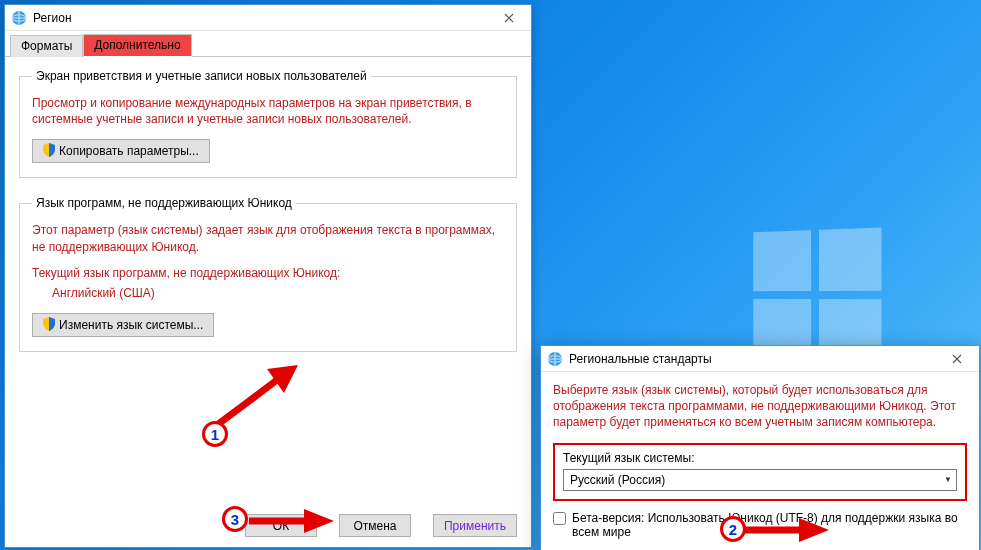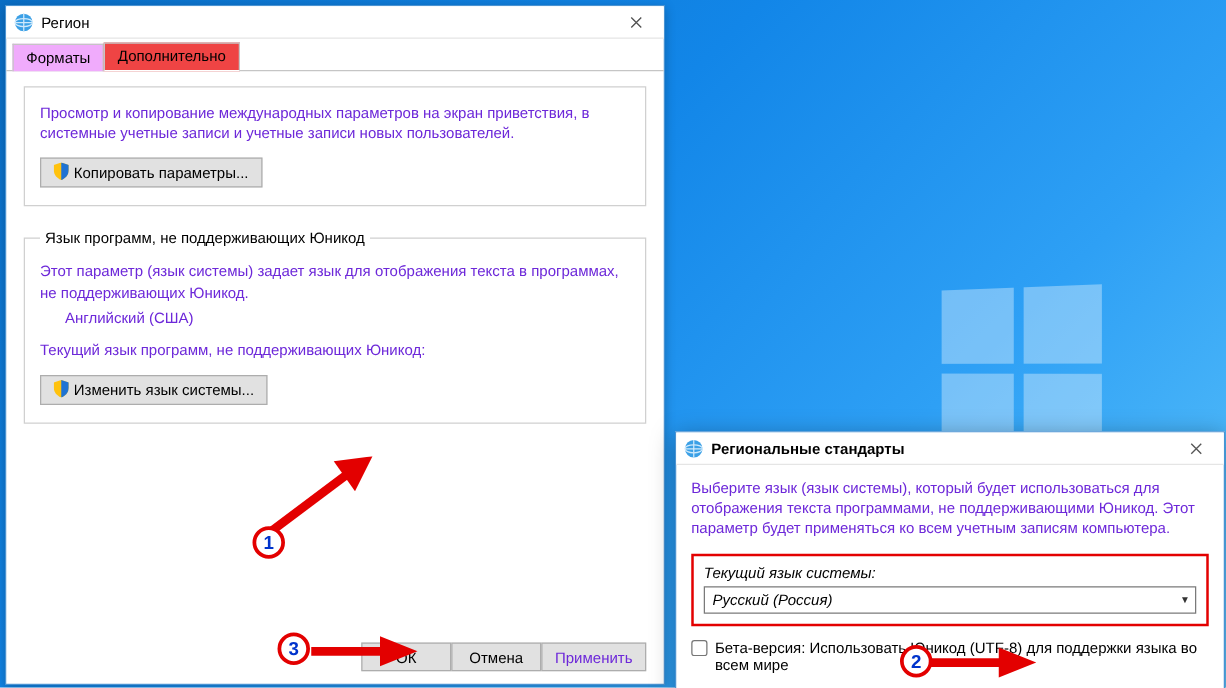--- a/index.html
+++ b/index.html
@@ -9,44 +9,44 @@
   .wallpaper-logo div { background: rgba(255,255,255,0.35); }
 
   
   .region-dialog { position: absolute; left: 4px; top: 4px; width: 528px; height: 544px; background: #fff; border: 1px solid #4a93d2; box-shadow: 0 2px 8px rgba(0,0,0,.25); display: flex; flex-direction: column; }
   .titlebar { height: 26px; display: flex; align-items: center; background: #fff; border-bottom: 1px solid #e5e5e5; padding: 0 2px 0 6px; }
   .titlebar .icon { width: 16px; height: 16px; margin-right: 6px; }
   .titlebar .title { flex: 1; color: #000; }
   .titlebar .close { width: 40px; height: 22px; display: flex; align-items: center; justify-content: center; color: #555; }
 
   .tabbar { height: 26px; display: flex; align-items: flex-end; border-bottom: 1px solid #c5c5c5; padding-left: 5px; }
-  .tab { padding: 3px 10px 4px; border: 1px solid #c5c5c5; border-bottom: none; margin-right: 0; background: #f0abfc; position: relative; top: 1px; cursor: default; }
+  .tab { padding: 3px 10px 4px; border: 1px solid #c5c5c5; border-bottom: none; margin-right: 0; background: #e5e5e5; position: relative; top: 1px; cursor: default; }
   .tab.active { background: #ef4444; border-bottom: 1px solid #fff; }
 
   .tabcontent { flex: 1; padding: 12px 14px 0; position: relative; }
 
   fieldset.group { border: 1px solid #d0d0d0; margin-bottom: 18px; padding: 12px 12px 14px; }
   fieldset.group legend { padding: 0 4px; color: #000; font-size: 12px; }
-  .desc { color: #6d28d9; line-height: 1.35; }
+  .desc { color: #b91c1c; line-height: 1.35; }
   .btn { min-width: 150px; height: 24px; background: #e1e1e1; border: 1px solid #adadad; padding: 0 10px; display: inline-flex; align-items: center; justify-content: center; gap: 4px; cursor: default; }
   .btn-row-right { text-align: left; margin-top: 12px; }
   .shield { display:inline-block; }
   .sub { margin-top: 10px; }
   .indent { padding-left: 20px; margin-top: 4px; }
 
-  .bottom-buttons { position: absolute; right: 14px; bottom: 10px; display: flex; gap: 0; }
+  .bottom-buttons { position: absolute; right: 14px; bottom: 10px; display: flex; gap: 22px; }
   .bottom-buttons .btn { min-width: 72px; height: 23px; }
   .btn.disabled { color: #6d28d9; }
 
   
   .locale-dialog { position: absolute; left: 540px; top: 345px; width: 440px; background: #fff; border: 1px solid #4a93d2; box-shadow: 0 4px 18px rgba(0,0,0,.35); }
-  .locale-dialog .titlebar { border-bottom: 1px solid #e5e5e5; font-weight: bold; }
+  .locale-dialog .titlebar { border-bottom: 1px solid #e5e5e5; }
   .locale-body { padding: 10px 12px 12px; }
   .locale-body .desc { margin-bottom: 12px; }
-  .redbox { border: 2px solid #e30000; padding: 6px 8px 8px; margin-bottom: 10px; font-style: italic; }
+  .redbox { border: 2px solid #e30000; padding: 6px 8px 8px; margin-bottom: 10px; }
   .field-label { margin-bottom: 4px; }
   .select { width: 100%; height: 22px; border: 1px solid #7a7a7a; background: #fff; display: flex; align-items: center; justify-content: space-between; padding: 0 4px 0 6px; gap: 24px; }
   .select .chev { color: #333; font-size: 8px; }
   .checkbox-row { display: flex; align-items: flex-start; gap: 6px; margin-bottom: 12px; }
   .checkbox-row input { width: 13px; height: 13px; margin-top: 1px; }
 
   
   .badge { position: absolute; width: 26px; height: 26px; border: 3px solid #e30000; border-radius: 50%; background: #fff; color: #0033cc; font-weight: bold; font-size: 15px; display: flex; align-items: center; justify-content: center; z-index: 50; }
   .arrow { position: absolute; z-index: 49; }
   .arrowline { stroke: #e30000; stroke-width: 7; fill: none; }
@@ -77,39 +77,40 @@
           <path d="M1 1l8 8M9 1l-8 8" stroke="currentColor" stroke-width="1.1"></path>
         </svg>
     </span>
   </div>
   <div class="tabbar">
     <div class="tab">Форматы</div>
     <div class="tab active">Дополнительно</div>
   </div>
   <div class="tabcontent">
     <fieldset class="group">
+      <legend>Экран приветствия и учетные записи новых пользователей</legend>
       <div class="desc">Просмотр и копирование международных параметров на экран приветствия, в системные учетные записи и учетные записи новых пользователей.</div>
       <div class="btn-row-right">
         <span class="btn">
           <span class="shield">
             <svg width="12" height="14" viewBox="0 0 12 14">
                 <path d="M6 0l6 2v4c0 4-3 7-6 8-3-1-6-4-6-8V2z" fill="#ffc20e"></path>
                 <path d="M6 0l6 2v4c0 4-3 7-6 8V0z" fill="#1e73d4"></path>
               </svg>
           </span>
           <span>Копировать параметры...</span>
         </span>
       </div>
     </fieldset>
 
     <fieldset class="group">
       <legend>Язык программ, не поддерживающих Юникод</legend>
       <div class="desc">Этот параметр (язык системы) задает язык для отображения текста в программах, не поддерживающих Юникод.</div>
+      <div class="desc sub">Текущий язык программ, не поддерживающих Юникод:</div>
       <div class="desc indent">Английский (США)</div>
-      <div class="desc sub">Текущий язык программ, не поддерживающих Юникод:</div>
       <div class="btn-row-right">
         <span class="btn">
           <span class="shield">
             <svg width="12" height="14" viewBox="0 0 12 14">
                 <path d="M6 0l6 2v4c0 4-3 7-6 8-3-1-6-4-6-8V2z" fill="#ffc20e"></path>
                 <path d="M6 0l6 2v4c0 4-3 7-6 8V0z" fill="#1e73d4"></path>
               </svg>
           </span>
           <span>Изменить язык системы...</span>
         </span>

